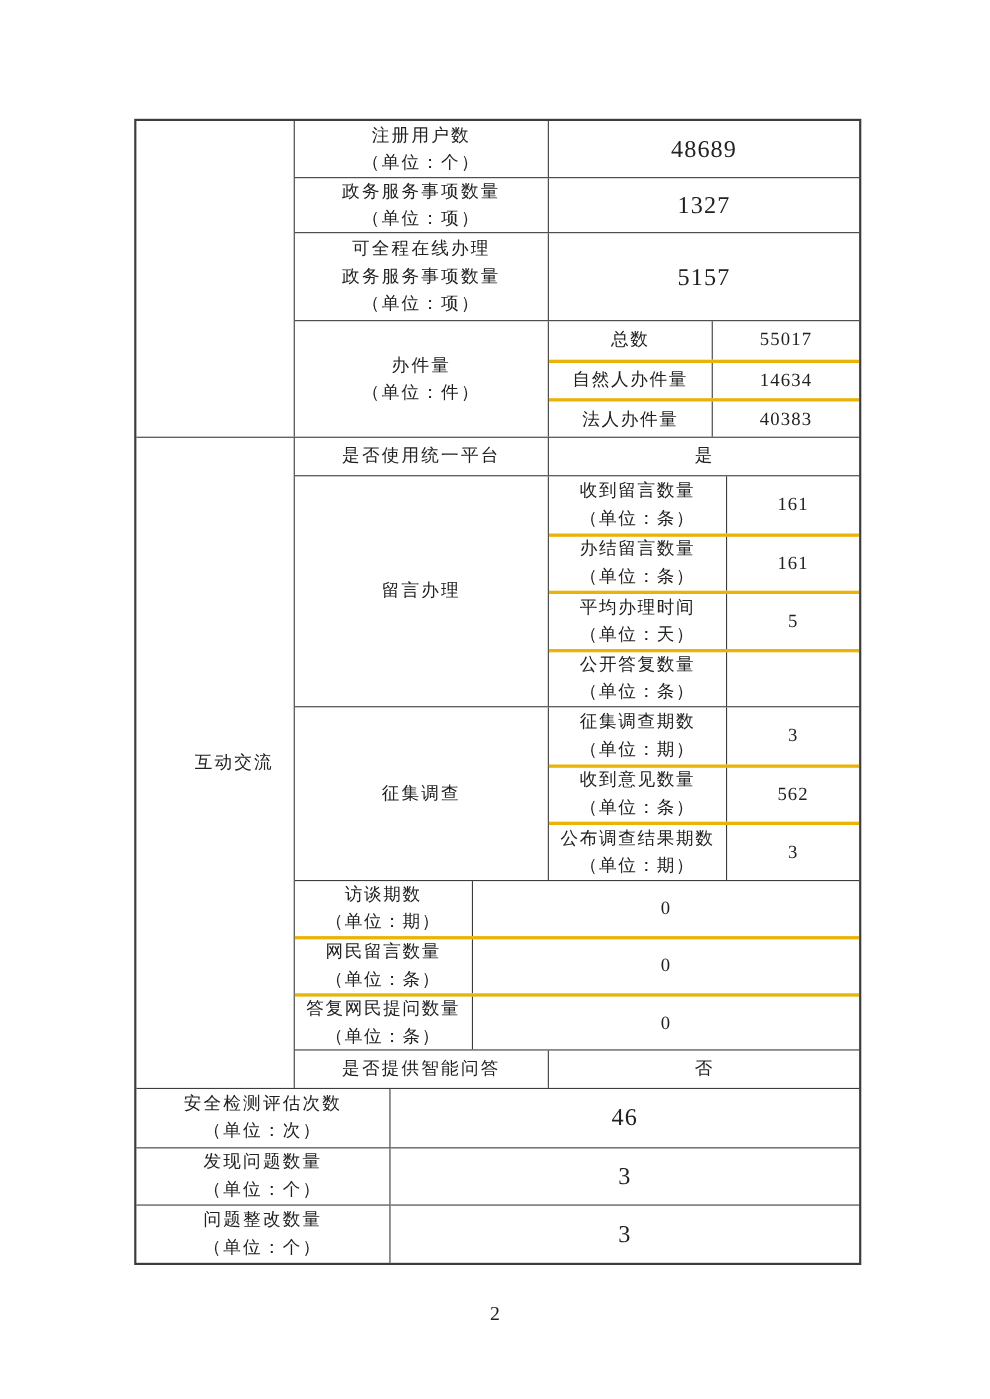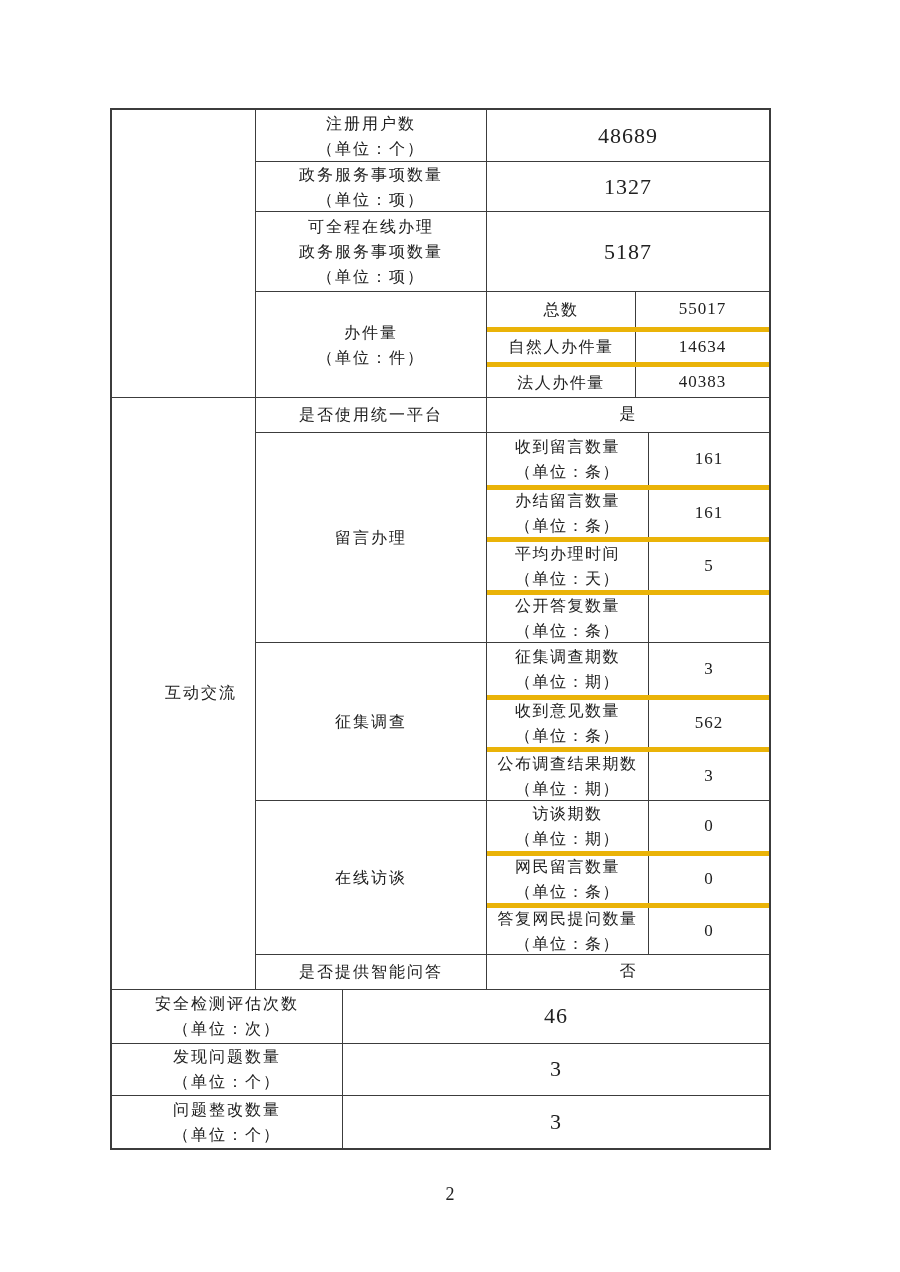--- a/index.html
+++ b/index.html
@@ -6,21 +6,21 @@
   html,body { width:900px; background:#ffffff; }
   body {
     height:1272px;
     position:relative;
     font-family:"Liberation Serif","DejuVu Serif",serif;
     font-family:"Liberation Serif","DejaVu Serif",serif;
     color:#212121;
   }
   .report-table{
     position:absolute;
-    left:110px; top:108px;
+    left:122px; top:108px;
     width:661px; height:1042px;
     border:2px solid #3c3c3c;
     display:flex; flex-direction:column;
     background:#fff;
   }
   .sect{ display:flex; }
   .sect + .sect{ border-top:1px solid #3c3c3c; }
   .cat{
     width:144px; flex:0 0 144px;
     border-right:1px solid #3c3c3c;
@@ -37,21 +37,21 @@
     font-size:16px; letter-spacing:2px; line-height:25px;
     text-align:center;
   }
   .val{
     flex:1;
     display:flex; align-items:center; justify-content:center;
     font-size:22px; letter-spacing:1px;
   }
   .subcol{ flex:1; display:flex; flex-direction:column; }
   .subrow{ display:flex; }
-  .subrow + .subrow{ border-top:5px solid #eab308; }
+  .subrow + .subrow{ border-top:3px solid #eab308; }
   .sublbl{
     border-right:1px solid #3c3c3c;
     display:flex; flex-direction:column; align-items:center; justify-content:center;
     font-size:16px; letter-spacing:1.5px; line-height:25px; text-align:center;
   }
   .sublbl.w-volume{ width:149px; flex:0 0 149px; }
   .sublbl.w-group{ width:162px; flex:0 0 162px; }
   .subval{
     flex:1; display:flex; align-items:center; justify-content:center;
     font-size:17px; letter-spacing:1px;text-align:center;
@@ -90,21 +90,21 @@
         </div>
         <div class="val">1327</div>
       </div>
 
       <div class="row h80">
         <div class="lbl">
           <span>可全程在线办理</span>
           <span>政务服务事项数量</span>
           <span>（单位：项）</span>
         </div>
-        <div class="val">5187</div>
+        <div class="val">5157</div>
       </div>
 
       <div class="row h106">
         <div class="lbl">
           <span>办件量</span>
           <span>（单位：件）</span>
         </div>
         <div class="subcol">
           <div class="subrow h35">
             <div class="sublbl w-volume">总数</div>
@@ -189,21 +189,20 @@
             <div class="sublbl w-group">
               <span>公布调查结果期数</span>
               <span>（单位：期）</span>
             </div>
             <div class="subval">3</div>
           </div>
         </div>
       </div>
 
       <div class="row h154">
-        <div class="lbl">在线访谈</div>
         <div class="subcol">
           <div class="subrow h51b">
             <div class="sublbl w-group">
               <span>访谈期数</span>
               <span>（单位：期）</span>
             </div>
             <div class="subval">0</div>
           </div>
           <div class="subrow h52">
             <div class="sublbl w-group">

